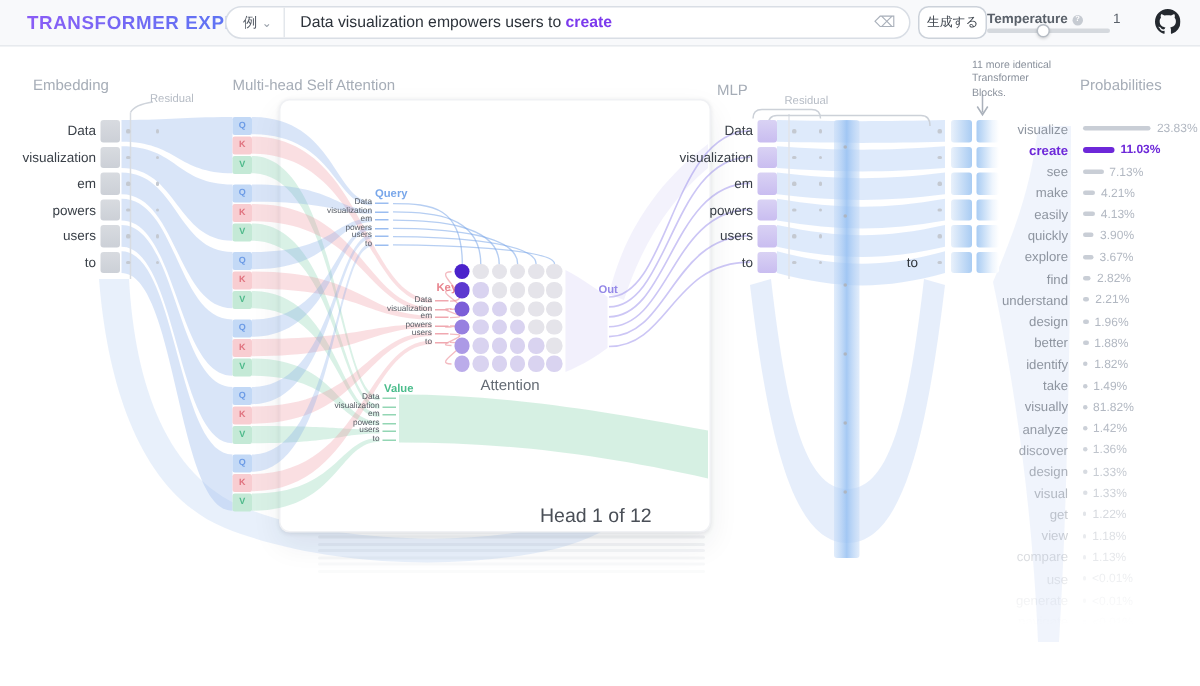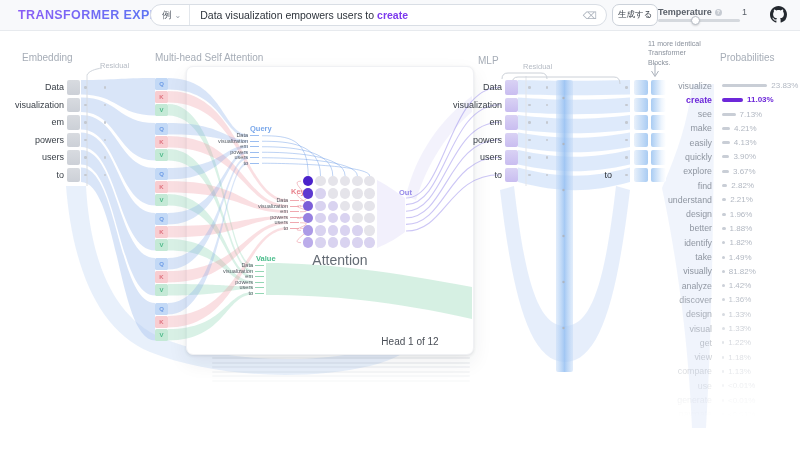--- a/index.html
+++ b/index.html
@@ -65,22 +65,22 @@
   
   .mini{position:absolute;z-index:20;}
   .mrow{display:flex;align-items:center;height:5.5px;}
   .mlabel{width:60px;text-align:right;font-size:5.5px;line-height:5.5px;color:#565c64;white-space:nowrap;}
   .mtick{width:9px;height:1px;margin-left:2px;}
   .lbl{position:absolute;font-size:7.5px;font-weight:bold;z-index:20;}
   
   #attn-matrix{position:absolute;left:303px;top:176px;display:grid;
         grid-template-columns:repeat(6,10.4px);gap:1.9px;z-index:20;}
   .cell{width:10.4px;height:10.4px;border-radius:50%;}
-  .attn-cap{position:absolute;left:303px;top:252px;width:74px;text-align:center;font-size:14px;color:#646b74;z-index:20;}
-  .head-cap{position:absolute;left:360px;top:336px;width:100px;text-align:center;font-size:10px;color:#4a4f57;z-index:20;}
+  .attn-cap{position:absolute;left:303px;top:252px;width:74px;text-align:center;font-size:10px;color:#646b74;z-index:20;}
+  .head-cap{position:absolute;left:360px;top:336px;width:100px;text-align:left;font-size:13px;color:#4a4f57;z-index:20;}
   .out-token{position:absolute;left:592px;top:170px;width:20px;text-align:right;font-size:9px;color:#2e3338;z-index:20;}
   
   #prob-list{position:absolute;left:640px;top:80px;width:160px;z-index:20;
         -webkit-mask-image:linear-gradient(180deg,#000 58%,rgba(0,0,0,.4) 82%,transparent 98%);
         mask-image:linear-gradient(180deg,#000 58%,rgba(0,0,0,.4) 82%,transparent 98%);}
   .prow{display:flex;align-items:center;height:11px;margin-bottom:3.3px;cursor:pointer;}
   .plabel{width:72px;text-align:right;font-size:8.8px;color:#8e95a0;white-space:nowrap;}
   .pbar{height:3px;border-radius:2px;background:#c9ced6;margin-left:10px;flex:none;}
   .pval{font-size:8px;color:#b2b8c2;margin-left:4px;white-space:nowrap;}
   .prow.sel .plabel{color:#6d28d9;font-weight:bold;}

